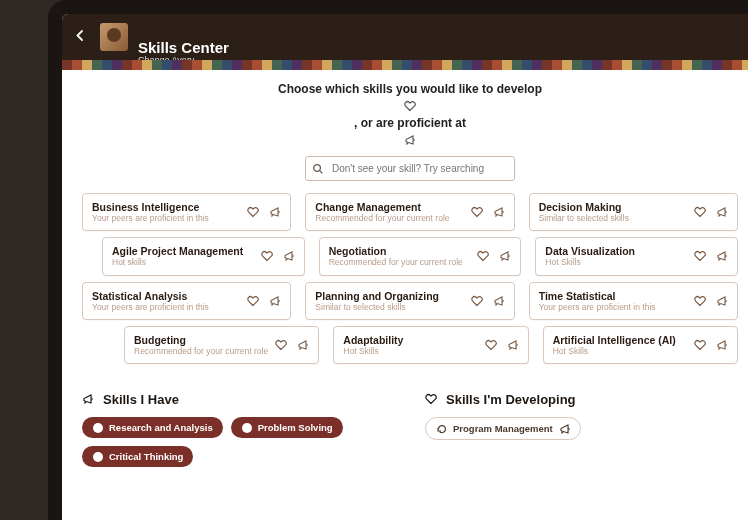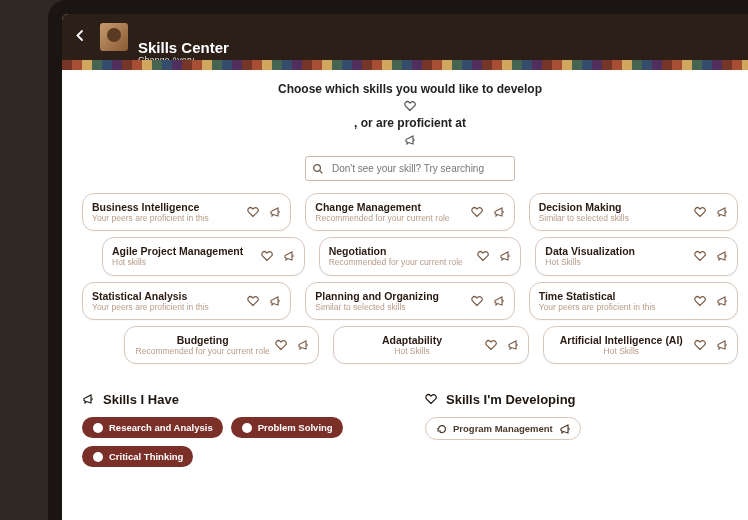--- a/index.html
+++ b/index.html
@@ -98,24 +98,24 @@
     position:absolute; left:7px; top:50%; transform:translateY(-50%);
     color:#6b5a4d;
   }
   .grid {
     display:grid;
     grid-template-columns: repeat(3, 1fr);
     gap:10px 14px;
     margin-bottom:6px;
   }
   .row-indent-1 { margin-left: 20px; }
-  .row-indent-2 { margin-left: 42px; text-align: center; }
+  .row-indent-2 { margin-left: 42px; }
   .skill-card {
     border:1px solid #d7c7bd;
-    border-radius:12px;
+    border-radius:4px;
     background:#fff;
     padding:7px 9px;
     display:flex;
     align-items:center;
     justify-content:space-between;
     gap:4px;
     min-height:38px;
     box-shadow: 0 1px 1px rgba(0,0,0,0.03);
   }
   .skill-card .txt { flex:1; min-width:0; }

